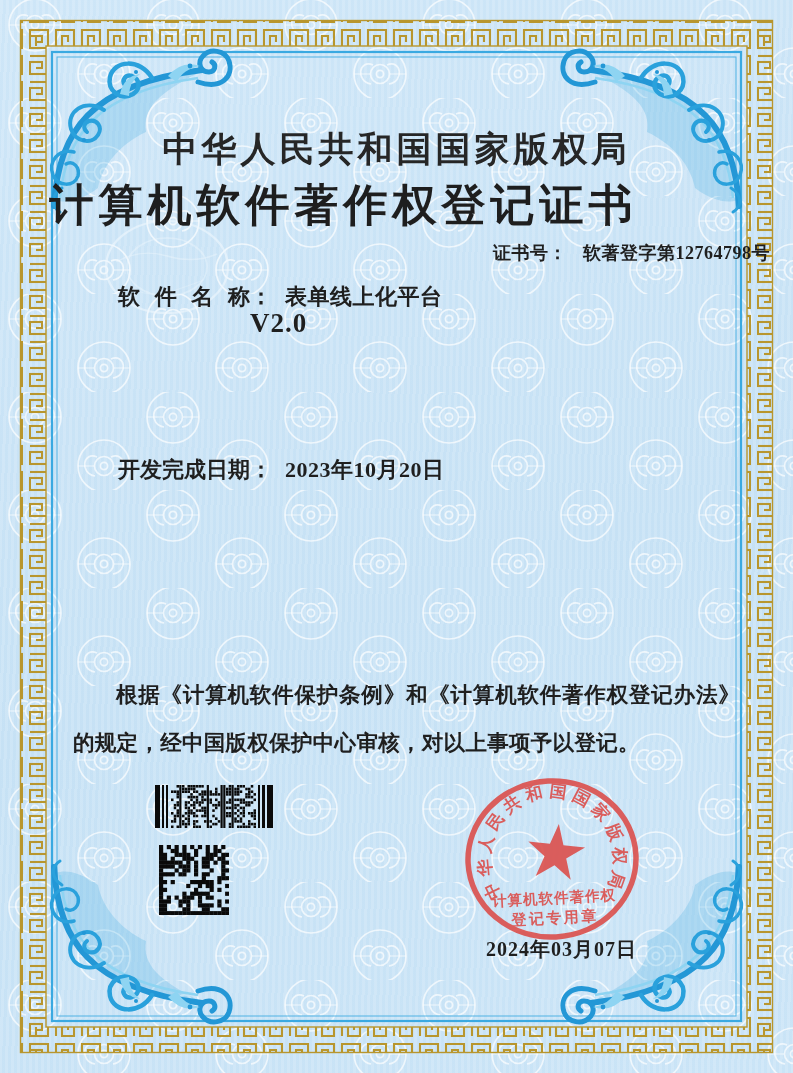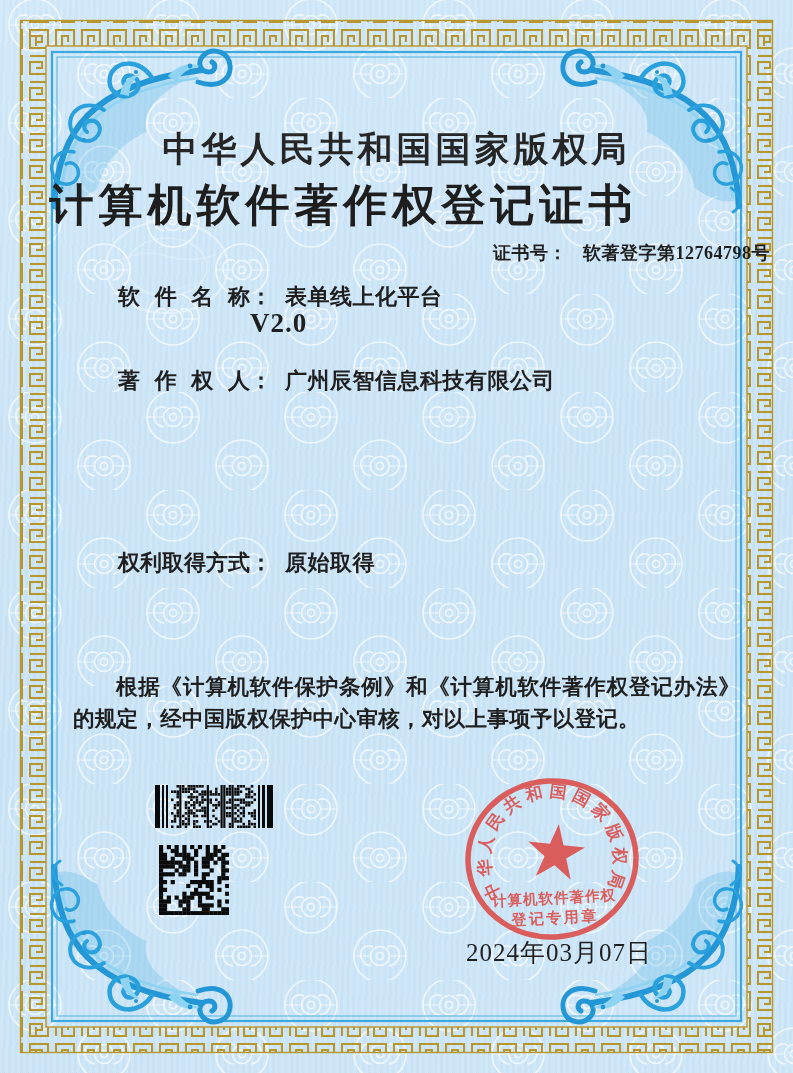--- a/index.html
+++ b/index.html
@@ -27,23 +27,23 @@
     left:493px;top:241px;font-size:18px;font-weight:bold;letter-spacing:.5px;white-space:nowrap;
   }
   .cert-no .cn-value{margin-left:16px;}
   .field-row{position:absolute;z-index:5;left:106px;white-space:nowrap;font-weight:bold;font-size:22px;margin-left:12px;}
   .f-label{display:inline-block;width:132px;text-align:justify;text-align-last:justify;vertical-align:top;}
   .f-colon{display:inline-block;vertical-align:top;}
   .f-value{display:inline-block;margin-left:13px;vertical-align:top;letter-spacing:.5px;}
   .value-line2{position:absolute;z-index:5;left:250px;font-size:27px;font-weight:bold;letter-spacing:1px;}
   .statement{
     left:73px;top:671px;width:667px;font-size:21.5px;font-weight:bold;
-    line-height:32px;text-indent:2em;letter-spacing:.3px;text-align:justify;z-index:5;
+    line-height:48px;text-indent:2em;letter-spacing:.3px;text-align:justify;z-index:5;
   }
-  .issue-date{left:466px;top:936px;font-size:25px;font-weight:normal;letter-spacing:1px;z-index:6;}
+  .issue-date{left:486px;top:936px;font-size:20px;font-weight:bold;letter-spacing:1px;z-index:6;}
   .code-svg{position:absolute;z-index:5;}
   .seal-svg{position:absolute;left:458px;top:768px;z-index:7;opacity:.88;}
   .seal-text{font-family:"Liberation Serif","DejaVu Serif",serif;font-weight:bold;}
 </style>
 </head>
 <body>
 
 <div class="page">
 
   <svg class="frame-svg" width="793" height="1073" viewBox="0 0 793 1073" aria-hidden="true">
@@ -128,29 +128,26 @@
 
   <div class="layer cert-no">
     <span class="cn-label">证书号：</span><span class="cn-value">软著登字第12764798号</span>
   </div>
 
   <div class="field-row" style="top:282px">
     <span class="f-label">软件名称</span><span class="f-colon">：</span><span class="f-value">表单线上化平台</span>
   </div>
   <div class="value-line2" style="top:308px">V2.0</div>
 
-  <div class="field-row" style="top:366px">
-    <span class="f-label">著作权人</span><span class="f-colon">：</span><span class="f-value">广州辰智信息科技有限公司</span>
+
+  <div class="field-row" style="top:455px">
+    <span class="f-label">开发完成日期</span><span class="f-colon">：</span><span class="f-value">2023年10月20日</span>
   </div>
 
 
-
-  <div class="field-row" style="top:548px">
-    <span class="f-label">权利取得方式</span><span class="f-colon">：</span><span class="f-value">原始取得</span>
-  </div>
 
 
 
   <div class="layer statement">根据《计算机软件保护条例》和《计算机软件著作权登记办法》的规定，经中国版权保护中心审核，对以上事项予以登记。</div>
 
   <svg id="barcode" class="code-svg" style="left:155px;top:785px" width="118" height="43">
       <rect x="0" y="0" width="5" height="43" fill="#0a0a0a"></rect>
       <rect x="7" y="0" width="2" height="43" fill="#0a0a0a"></rect>
       <rect x="11" y="0" width="2" height="43" fill="#0a0a0a"></rect>
       <rect x="103" y="0" width="2" height="43" fill="#0a0a0a"></rect>

